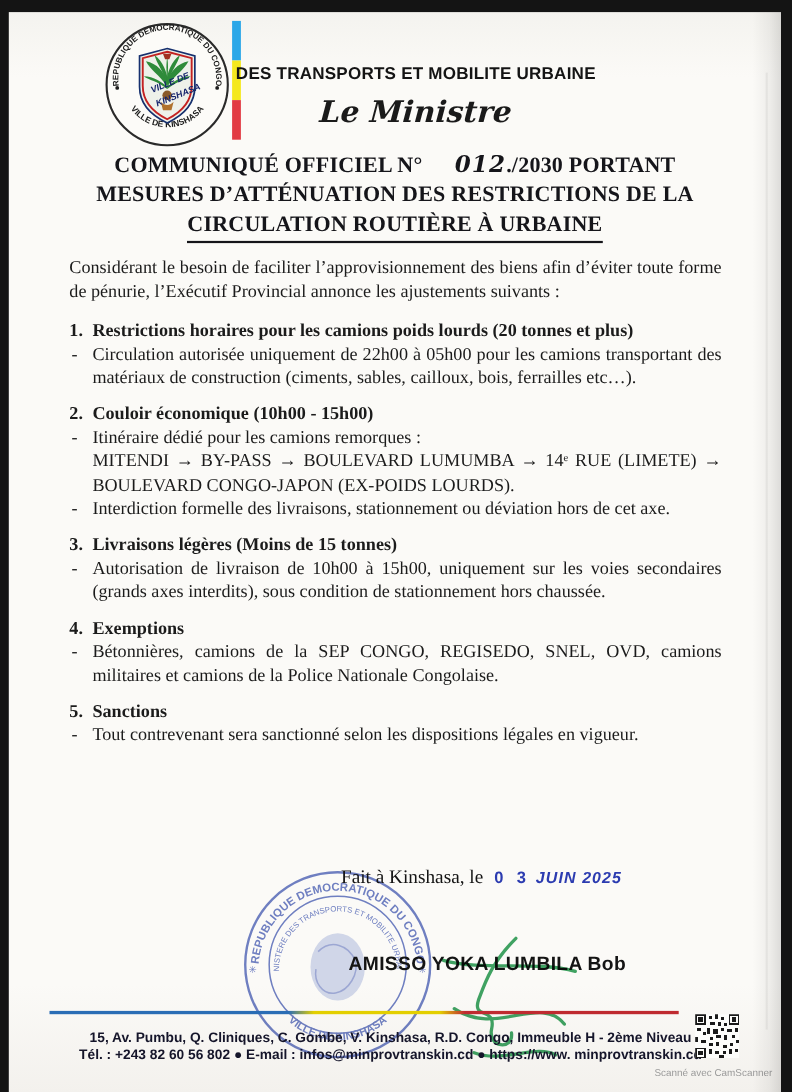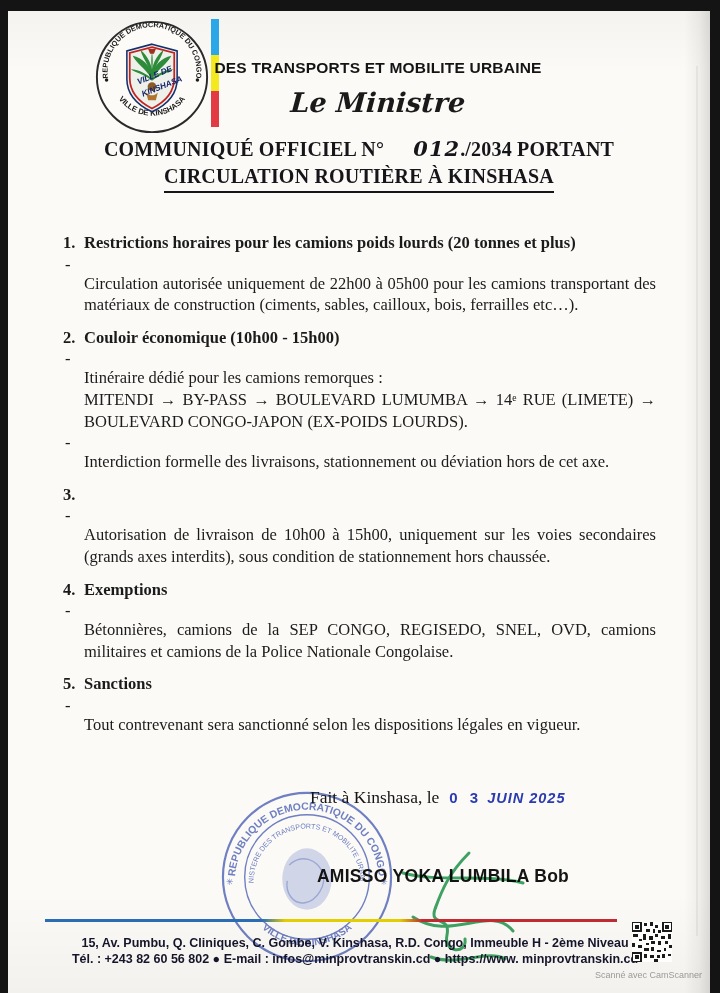--- a/index.html
+++ b/index.html
@@ -39,21 +39,21 @@
   .t-underline{display:inline-block;border-bottom:2.5px solid #15151a;padding-bottom:1px;}
 
   
   .body-flow{position:absolute;left:52px;top:221px;width:596px;font-size:16.5px;line-height:21.6px;color:#1b1b1b;}
   .para{text-align:justify;margin:0 0 14px 3px;}
   .item{margin-bottom:11px;}
   .item-head{display:flex;font-weight:bold;margin-left:3px;}
   .item-head .num{flex:none;width:21px;}
   .bullet{display:flex;margin-left:5px;}
   .bullet .dash{flex:none;width:19px;}
-  .bullet .btext{flex:1;text-align:justify;white-space:pre-line;margin-top:19px;}
+  .bullet .btext{flex:1;text-align:justify;white-space:pre-line;}
 
   
   .sig-line{position:absolute;left:302px;top:776px;font-size:17.5px;color:#141414;white-space:nowrap;}
   .sig-date{font-family:"Liberation Sans",sans-serif;font-weight:bold;color:#2b3bb0;margin-left:10px;}
   .sig-date .dd{font-size:15px;letter-spacing:4px;}
   .sig-date .mm{font-size:14.5px;font-style:italic;letter-spacing:1px;margin-left:5px;}
   .sig-name{position:absolute;left:295px;top:855px;width:280px;text-align:center;
     font-family:"Liberation Sans",sans-serif;font-weight:bold;font-size:17.5px;color:#141414;letter-spacing:.3px;}
   .stamp{position:absolute;left:210px;top:777px;width:178px;height:178px;opacity:.82;mix-blend-mode:multiply;}
   .scribble{position:absolute;left:387px;top:834px;width:138px;height:130px;mix-blend-mode:multiply;}
@@ -116,25 +116,27 @@
     <div style="background:#f4e81e"></div>
     <div style="background:#e23b44"></div>
   </div>
 
   <div class="ministry">
     <div class="m2">DES TRANSPORTS ET MOBILITE URBAINE</div>
     <div class="script">Le Ministre</div>
   </div>
 
   <div class="title-block">
-    <div><span>COMMUNIQUÉ OFFICIEL N° </span><span class="handnum">012</span><span>./2034 PORTANT</span></div>
-    <div><span class="t-underline">CIRCULATION ROUTIÈRE À KINSHASA</span></div>
+    <div><span>COMMUNIQUÉ OFFICIEL N° </span><span class="handnum">012</span><span>./2030 PORTANT</span></div>
+    <div>MESURES D’ATTÉNUATION DES RESTRICTIONS DE LA</div>
+    <div><span class="t-underline">CIRCULATION ROUTIÈRE À URBAINE</span></div>
   </div>
 
   <div class="body-flow">
+    <p class="para">Considérant le besoin de faciliter l’approvisionnement des biens afin d’éviter toute forme de pénurie, l’Exécutif Provincial annonce les ajustements suivants :</p>
 
     <div class="item">
       <div class="item-head">
         <span class="num">1.</span>
         <span>Restrictions horaires pour les camions poids lourds (20 tonnes et plus)</span>
       </div>
       <div class="bullet">
         <span class="dash">-</span>
         <span class="btext">Circulation autorisée uniquement de 22h00 à 05h00 pour les camions transportant des matériaux de construction (ciments, sables, cailloux, bois, ferrailles etc…).</span>
       </div>
@@ -152,20 +154,21 @@
       </div>
       <div class="bullet">
         <span class="dash">-</span>
         <span class="btext">Interdiction formelle des livraisons, stationnement ou déviation hors de cet axe.</span>
       </div>
     </div>
 
     <div class="item">
       <div class="item-head">
         <span class="num">3.</span>
+        <span>Livraisons légères (Moins de 15 tonnes)</span>
       </div>
       <div class="bullet">
         <span class="dash">-</span>
         <span class="btext">Autorisation de livraison de 10h00 à 15h00, uniquement sur les voies secondaires (grands axes interdits), sous condition de stationnement hors chaussée.</span>
       </div>
     </div>
 
     <div class="item">
       <div class="item-head">
         <span class="num">4.</span>

